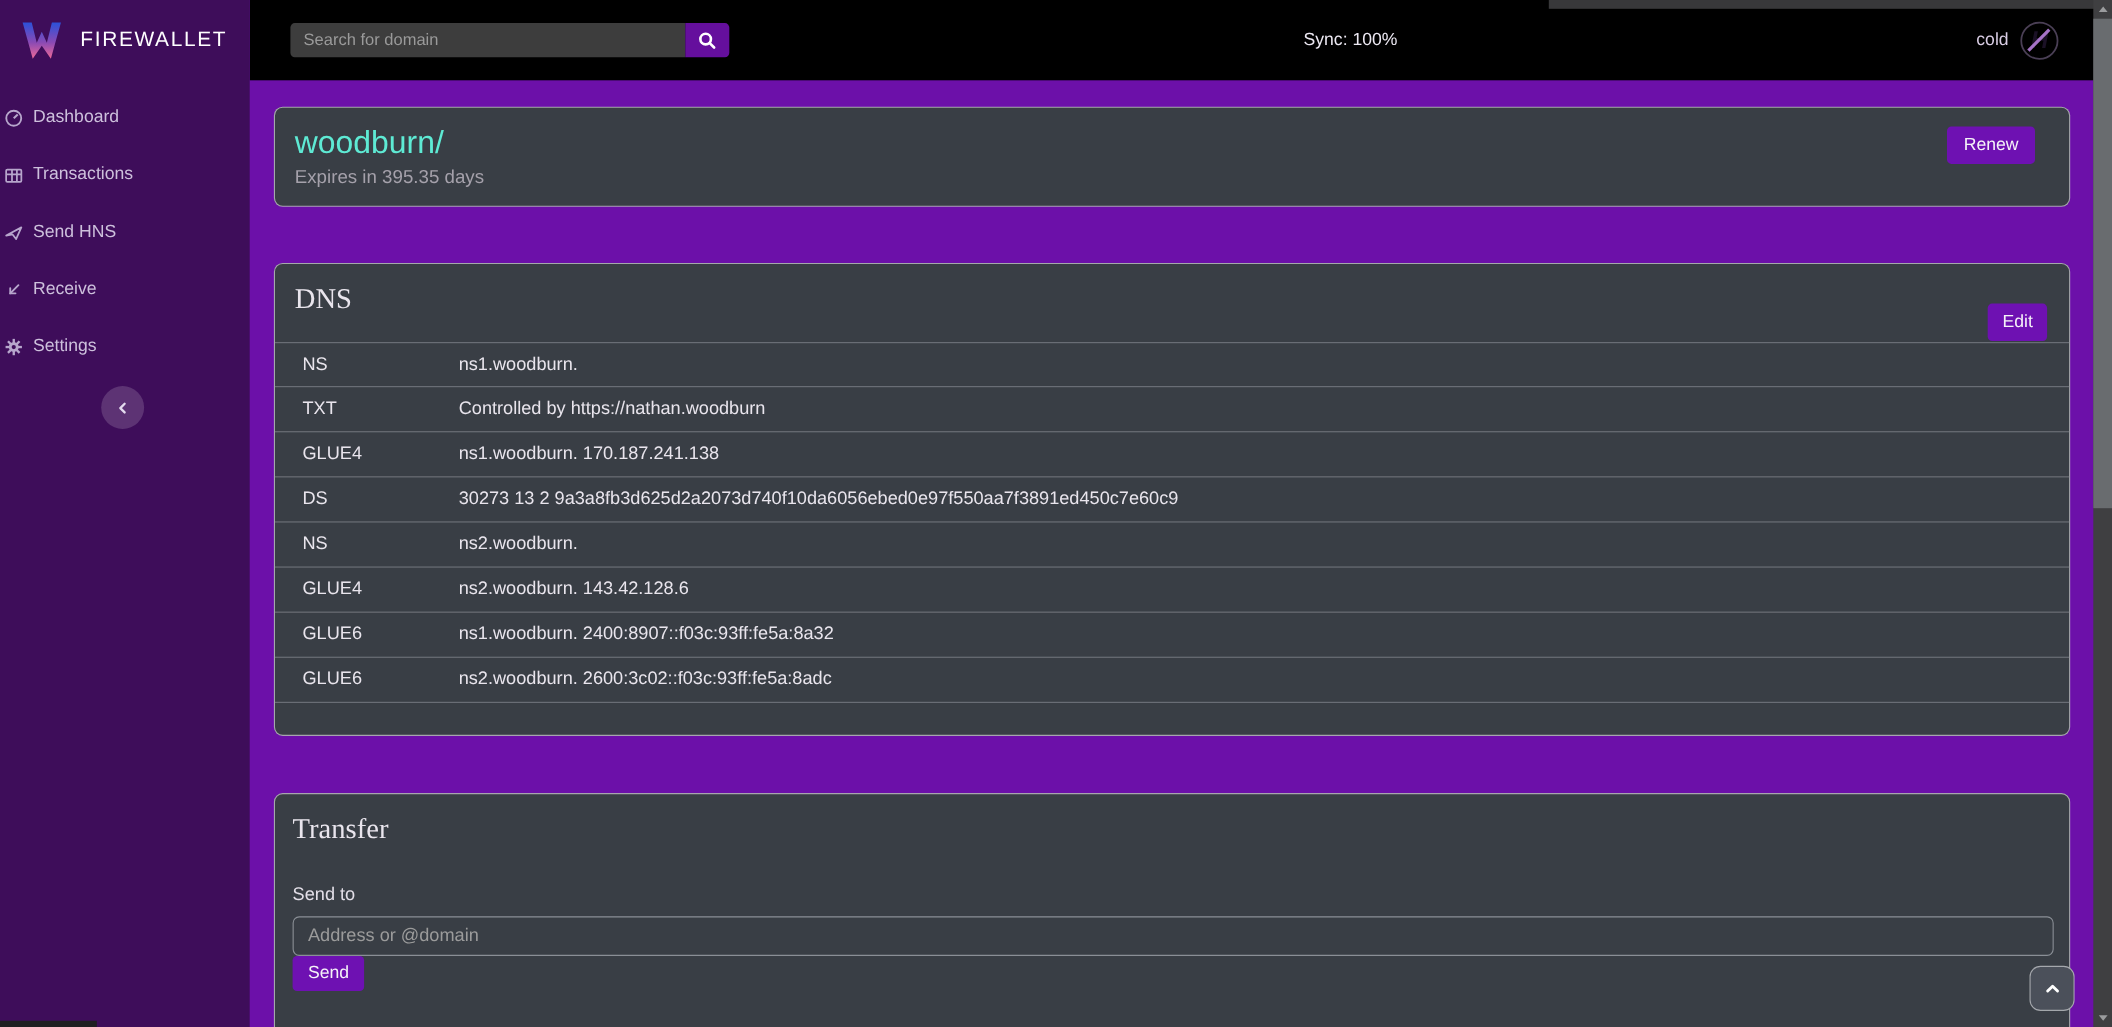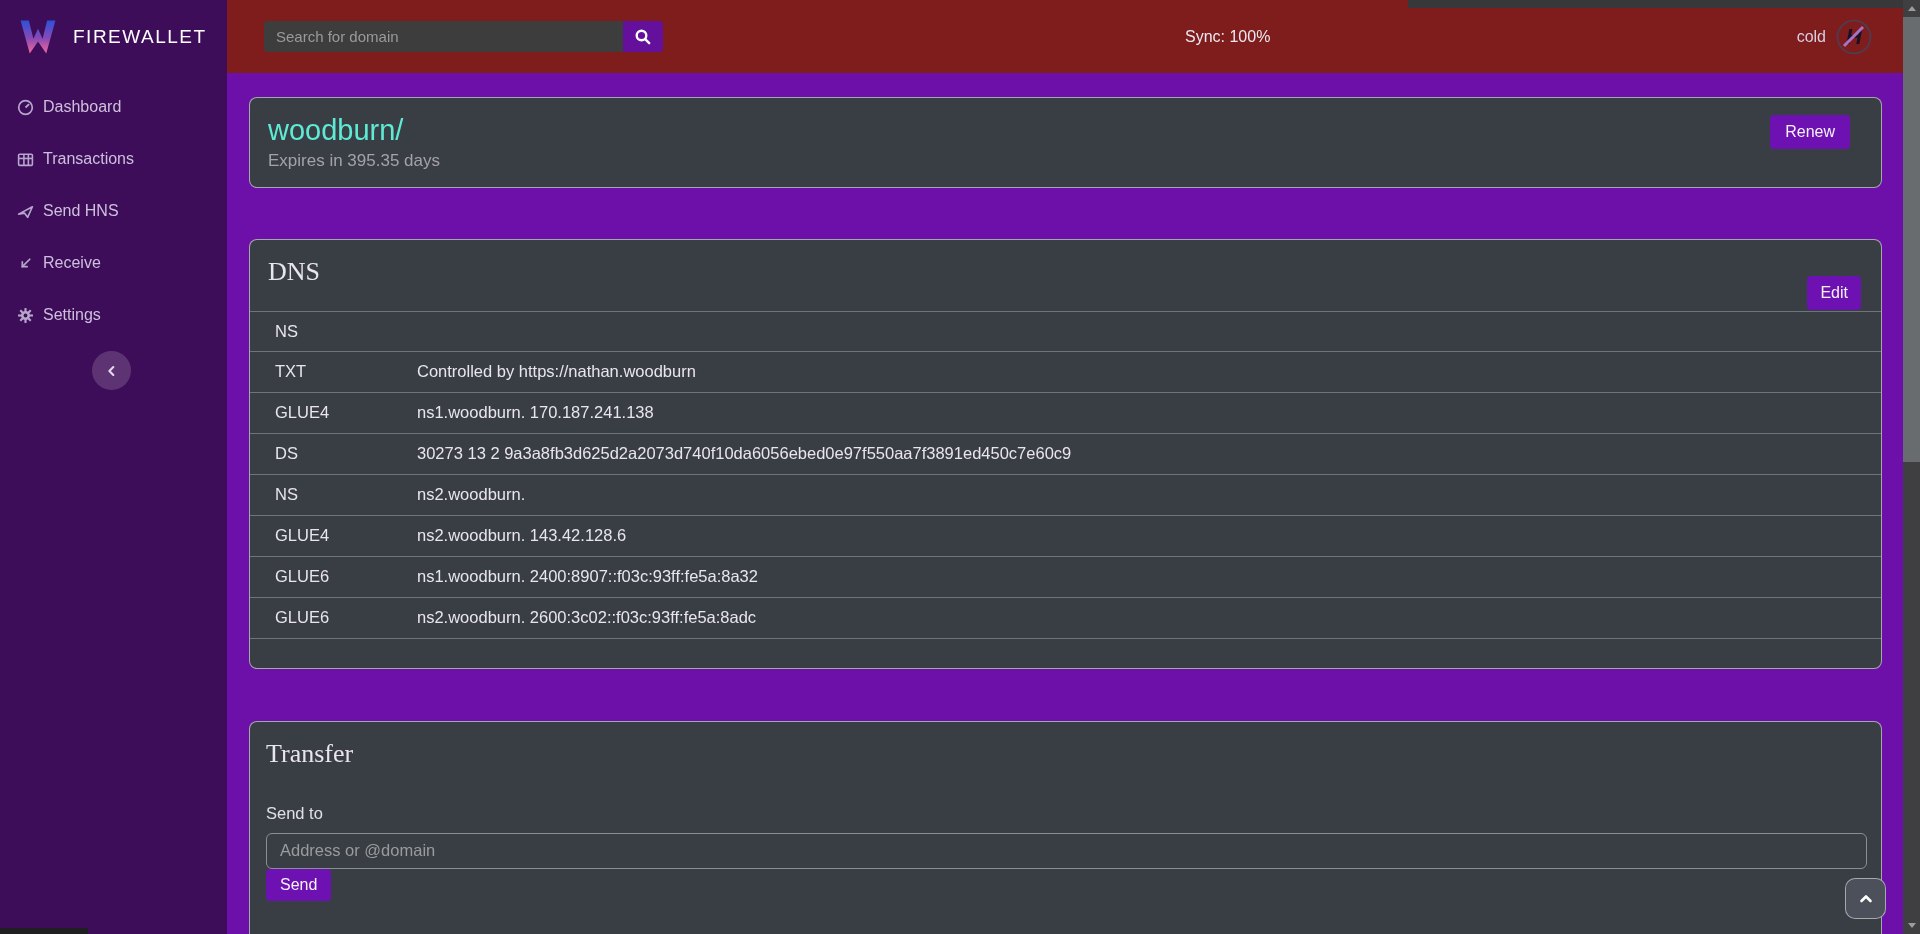--- a/index.html
+++ b/index.html
@@ -20,35 +20,35 @@
   .brand {
     display:flex; align-items:center; gap:13px;
     height:73px; padding-left:16px;
   }
   .brand-text {
     color:#ffffff; font-weight:normal; font-size:19px; letter-spacing:1.5px;
   }
   .nav { margin-top:8px; }
   .nav-item {
     display:flex; align-items:center; gap:9px;
-    height:52px; padding-left:17px;
+    height:52px; padding-left:4px;
     color:#cdc0dc; font-size:16px; cursor:pointer;
   }
   .nav-item .ico { width:17px; height:17px; display:inline-flex; }
   .collapse-btn {
     position:absolute; left:92px; top:351px; width:39px; height:39px;
     border-radius:50%; background:rgba(255,255,255,0.16);
     display:flex; align-items:center; justify-content:center; cursor:pointer;
     border:none;
   }
 
   
   .topbar {
     position:absolute; left:227px; top:0; width:1693px; height:73px;
-    background:#7f1d1d; z-index:4;
+    background:#000000; z-index:4;
   }
   .top-dark-strip {
     position:absolute; left:1408px; top:0; width:512px; height:8px;
     background:#38383a; z-index:6;
   }
   .search-box {
     position:absolute; left:37px; top:21px; height:31px; display:flex;
   }
   .search-input {
     width:359px; height:31px; background:#3d3d3d; border:none; outline:none;
@@ -276,20 +276,21 @@
     <button class="btn btn-renew">Renew</button>
   </div>
 
   <div class="card card-dns">
     <div class="h-mid">DNS</div>
     <button class="btn btn-edit">Edit</button>
 
     <div class="dns-table">
       <div class="dns-row">
         <span class="dns-type">NS</span>
+        <span class="dns-value">ns1.woodburn.</span>
       </div>
       <div class="dns-row">
         <span class="dns-type">TXT</span>
         <span class="dns-value">Controlled by https://nathan.woodburn</span>
       </div>
       <div class="dns-row">
         <span class="dns-type">GLUE4</span>
         <span class="dns-value">ns1.woodburn. 170.187.241.138</span>
       </div>
       <div class="dns-row">

